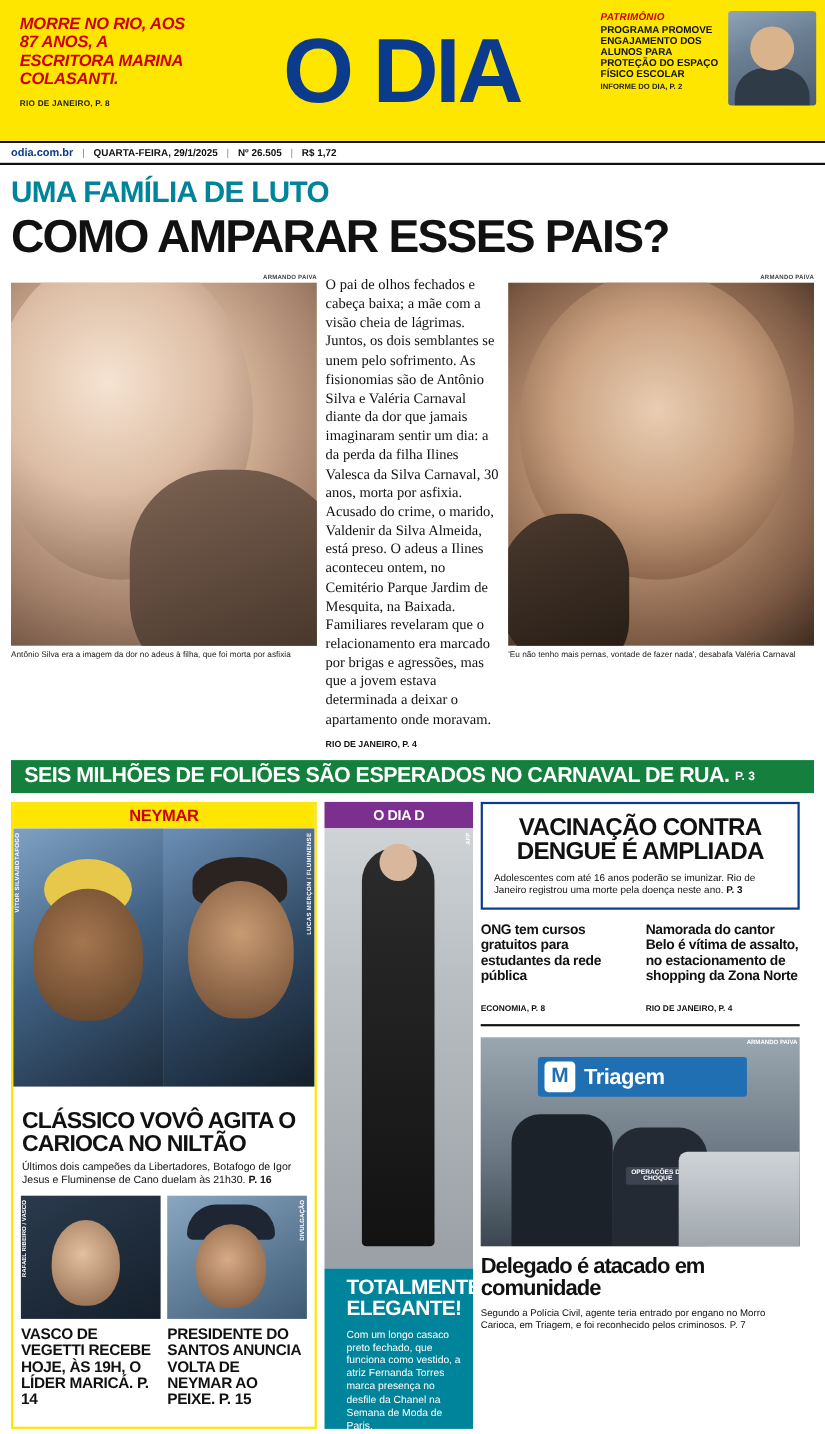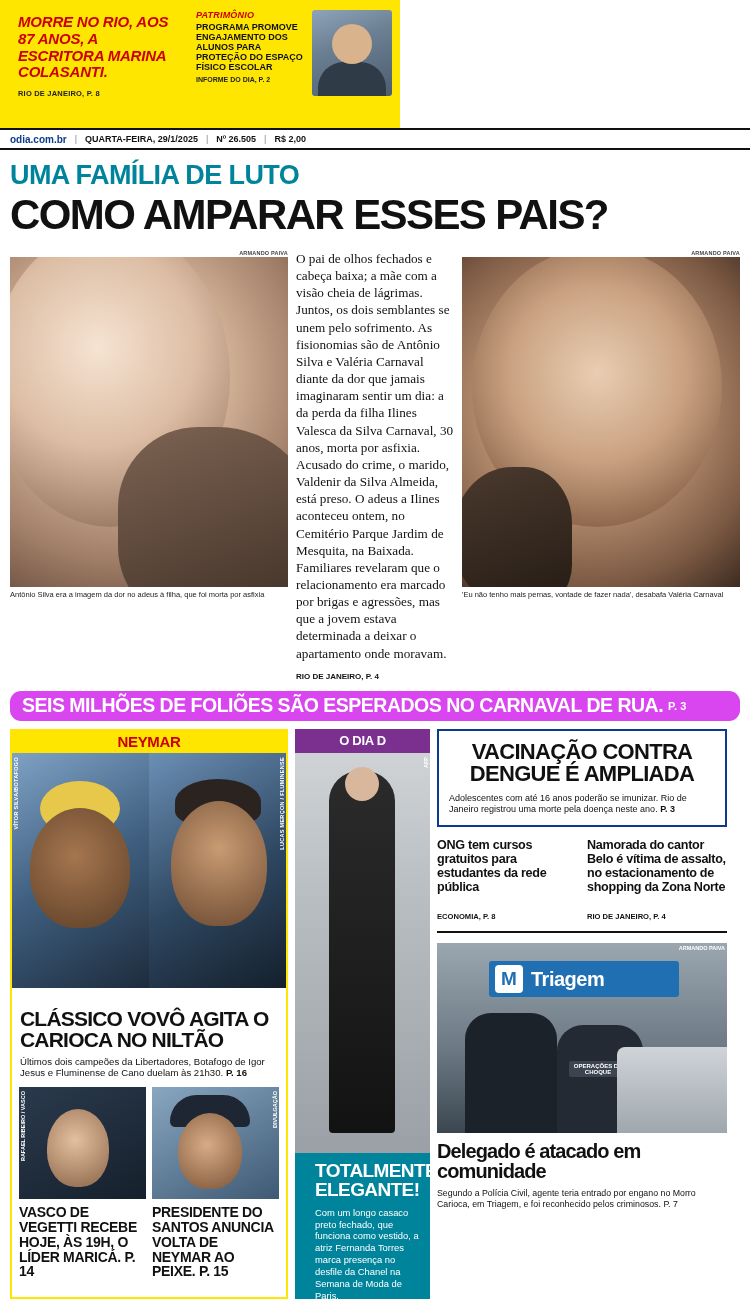--- a/index.html
+++ b/index.html
@@ -143,22 +143,22 @@
     text-align: left;
   }
   .lead-ref {
     margin-top: 10px; font-size: 8px; font-weight: 700; color: #111;
     text-transform: uppercase;
   }
 
   
   .blue-strip {
     margin: 10px 10px 0 10px;
-    background: #d946ef; color: #fff;
-    height: 30px; display: flex; align-items: center; padding: 0 12px; border-radius: 11px;
+    background: #15803d; color: #fff;
+    height: 30px; display: flex; align-items: center; padding: 0 12px;
   }
   .blue-strip .t {
     font-weight: 700; font-size: 19.5px; letter-spacing: -0.5px;
   }
   .blue-strip .p { font-weight: 700; font-size: 11px; margin-left: 5px; }
 
   
   .bottom {
     display: flex; gap: 7px; padding: 8px 10px 8px 10px;
   }
@@ -339,39 +339,42 @@
 </style>
 </head>
 <body>
 
 <div class="page">
 
   <div class="masthead">
     <div class="mh-left">
       <div class="tease">MORRE NO RIO, AOS 87 ANOS, A ESCRITORA MARINA COLASANTI.</div>
       <div class="tease-ref">RIO DE JANEIRO, P. 8</div>
+    </div>
+    <div class="mh-center">
+      <div class="logo">O DIA</div>
     </div>
     <div class="mh-right">
       <div class="txt">
         <div class="pat-kicker">PATRIMÔNIO</div>
         <div class="pat-body">PROGRAMA PROMOVE ENGAJAMENTO DOS ALUNOS PARA PROTEÇÃO DO ESPAÇO FÍSICO ESCOLAR</div>
         <div class="pat-ref">INFORME DO DIA, P. 2</div>
       </div>
       <div class="photo"></div>
     </div>
   </div>
 
   <div class="infobar">
     <span class="site">odia.com.br</span>
     <span class="sep">|</span>
     <span>QUARTA-FEIRA, 29/1/2025</span>
     <span class="sep">|</span>
     <span>Nº 26.505</span>
     <span class="sep">|</span>
-    <span>R$ 2,00</span>
+    <span>R$ 1,72</span>
   </div>
 
   <div class="lead">
     <div class="kicker-teal">UMA FAMÍLIA DE LUTO</div>
     <div class="lead-hed">COMO AMPARAR ESSES PAIS?</div>
   </div>
 
   <div class="lead-grid">
     <div class="lead-col">
       <div class="photo-credit">ARMANDO PAIVA</div>

